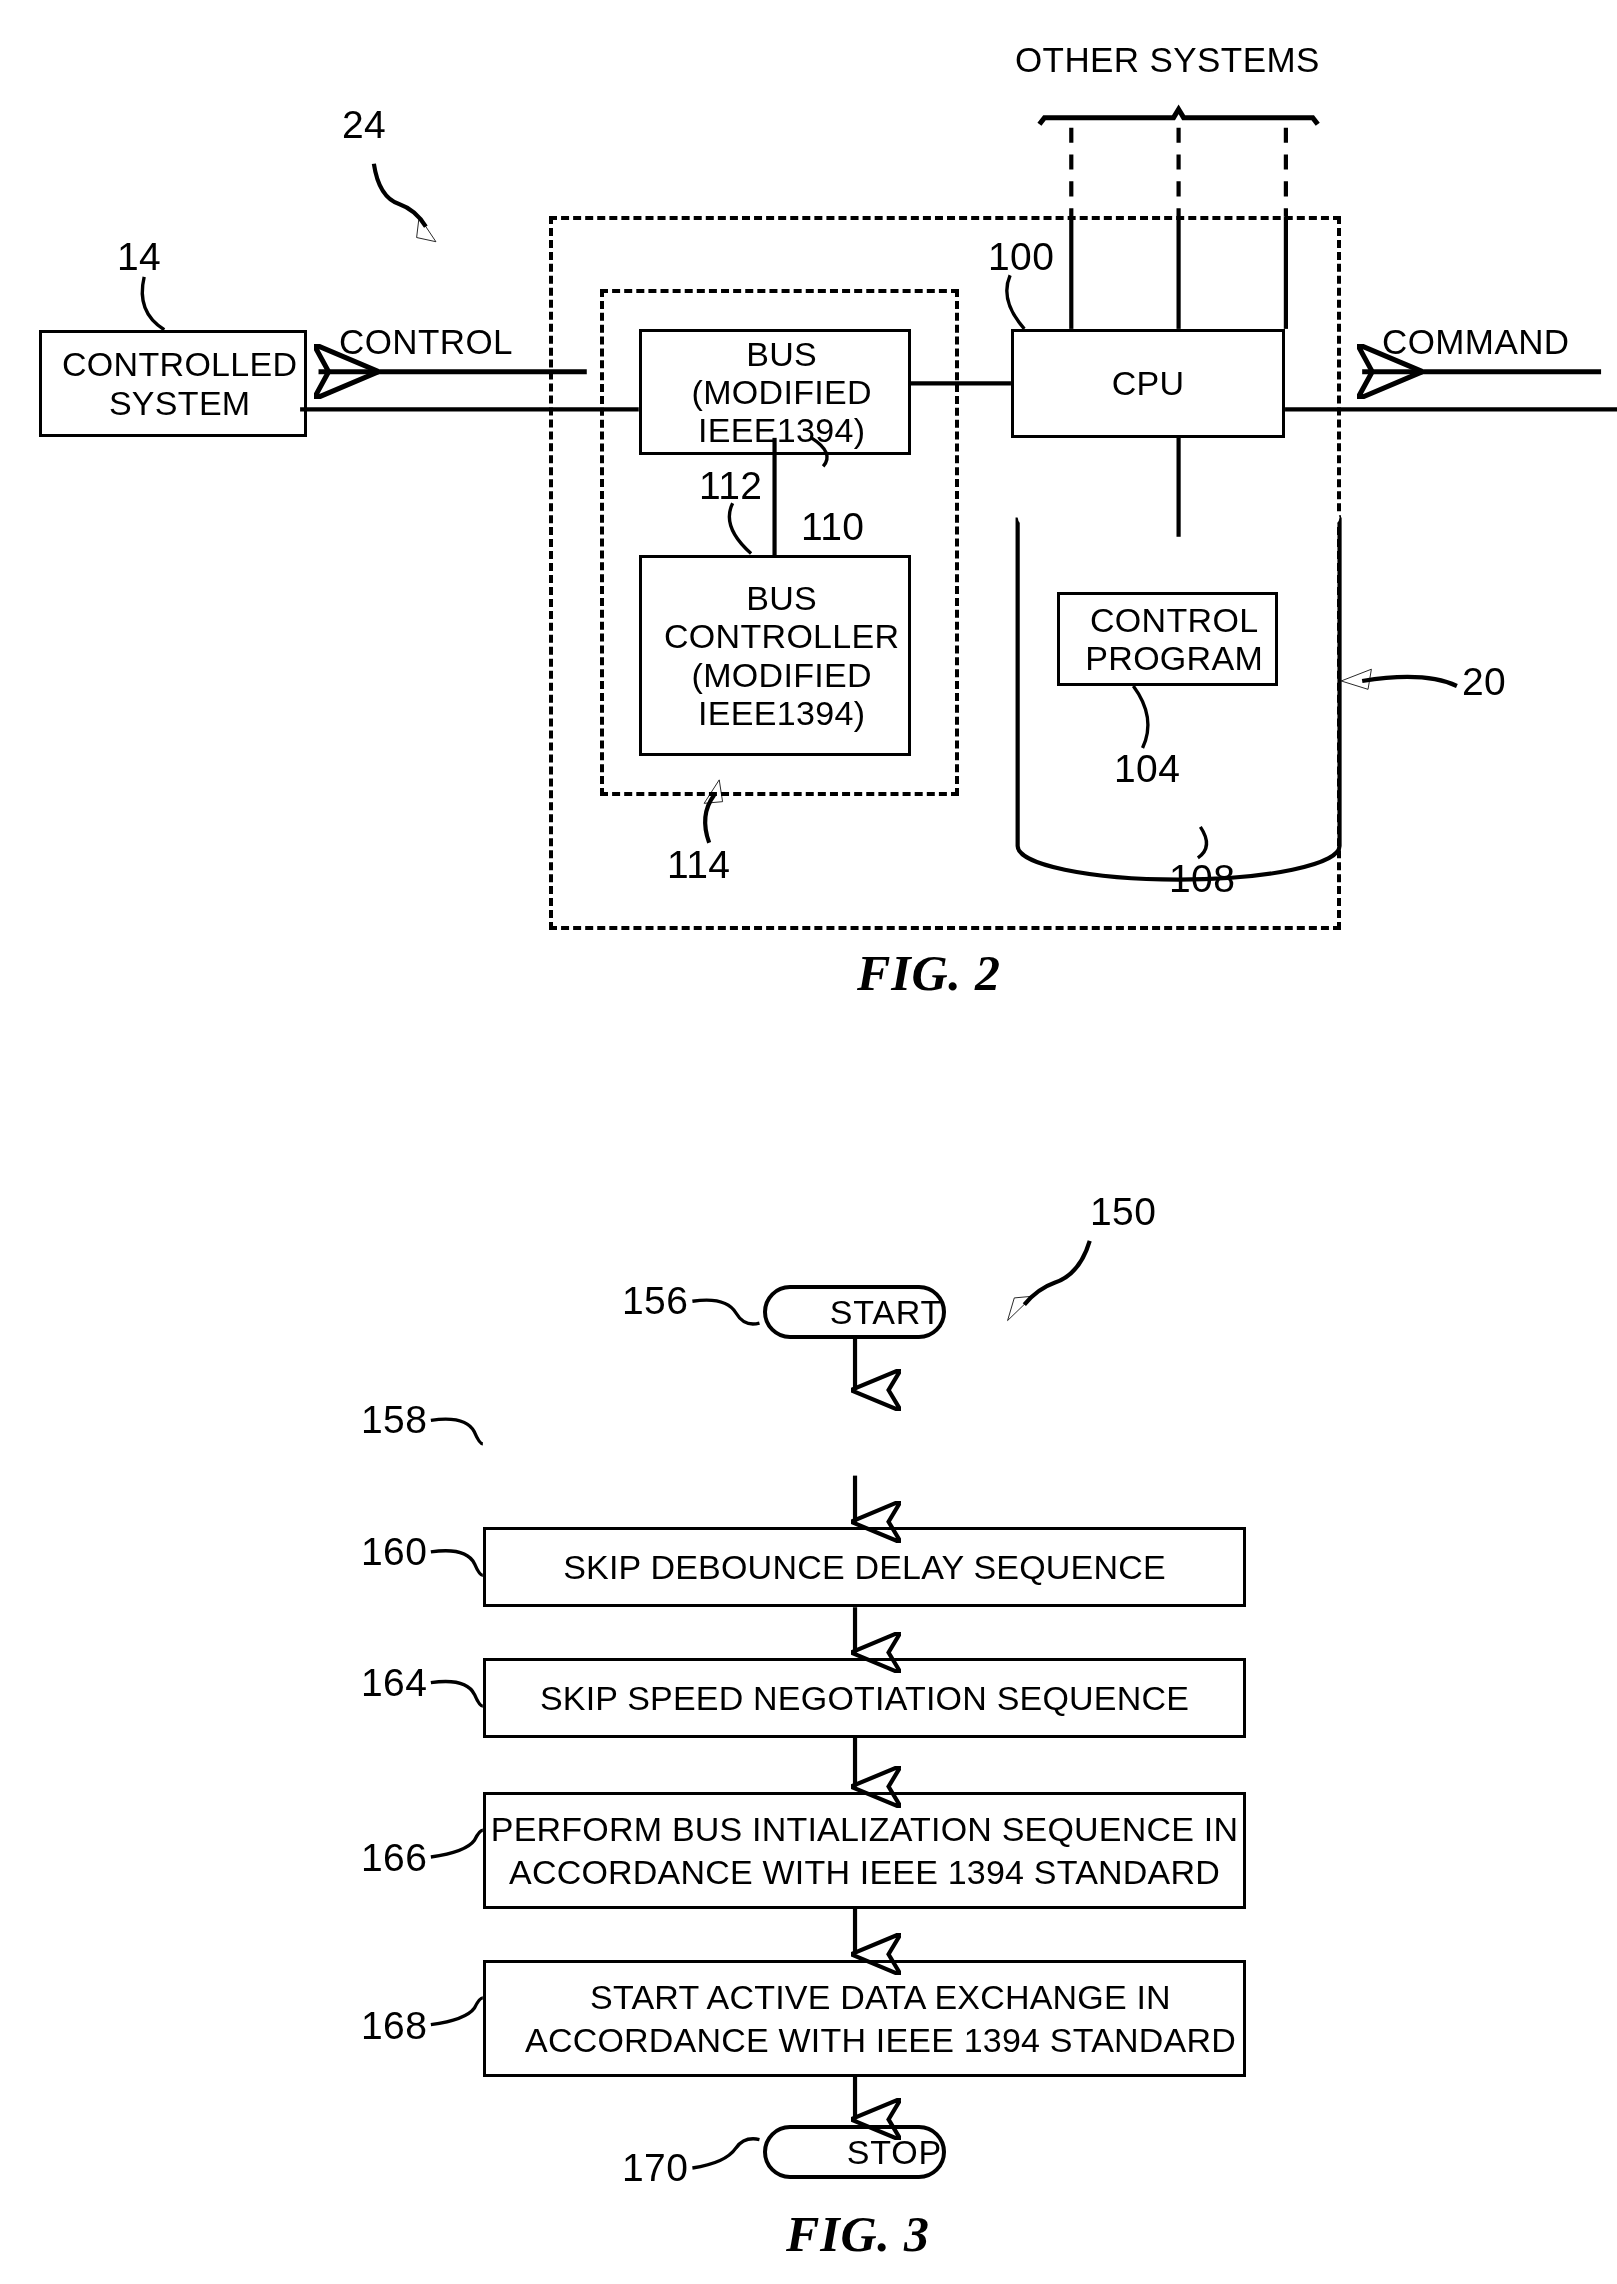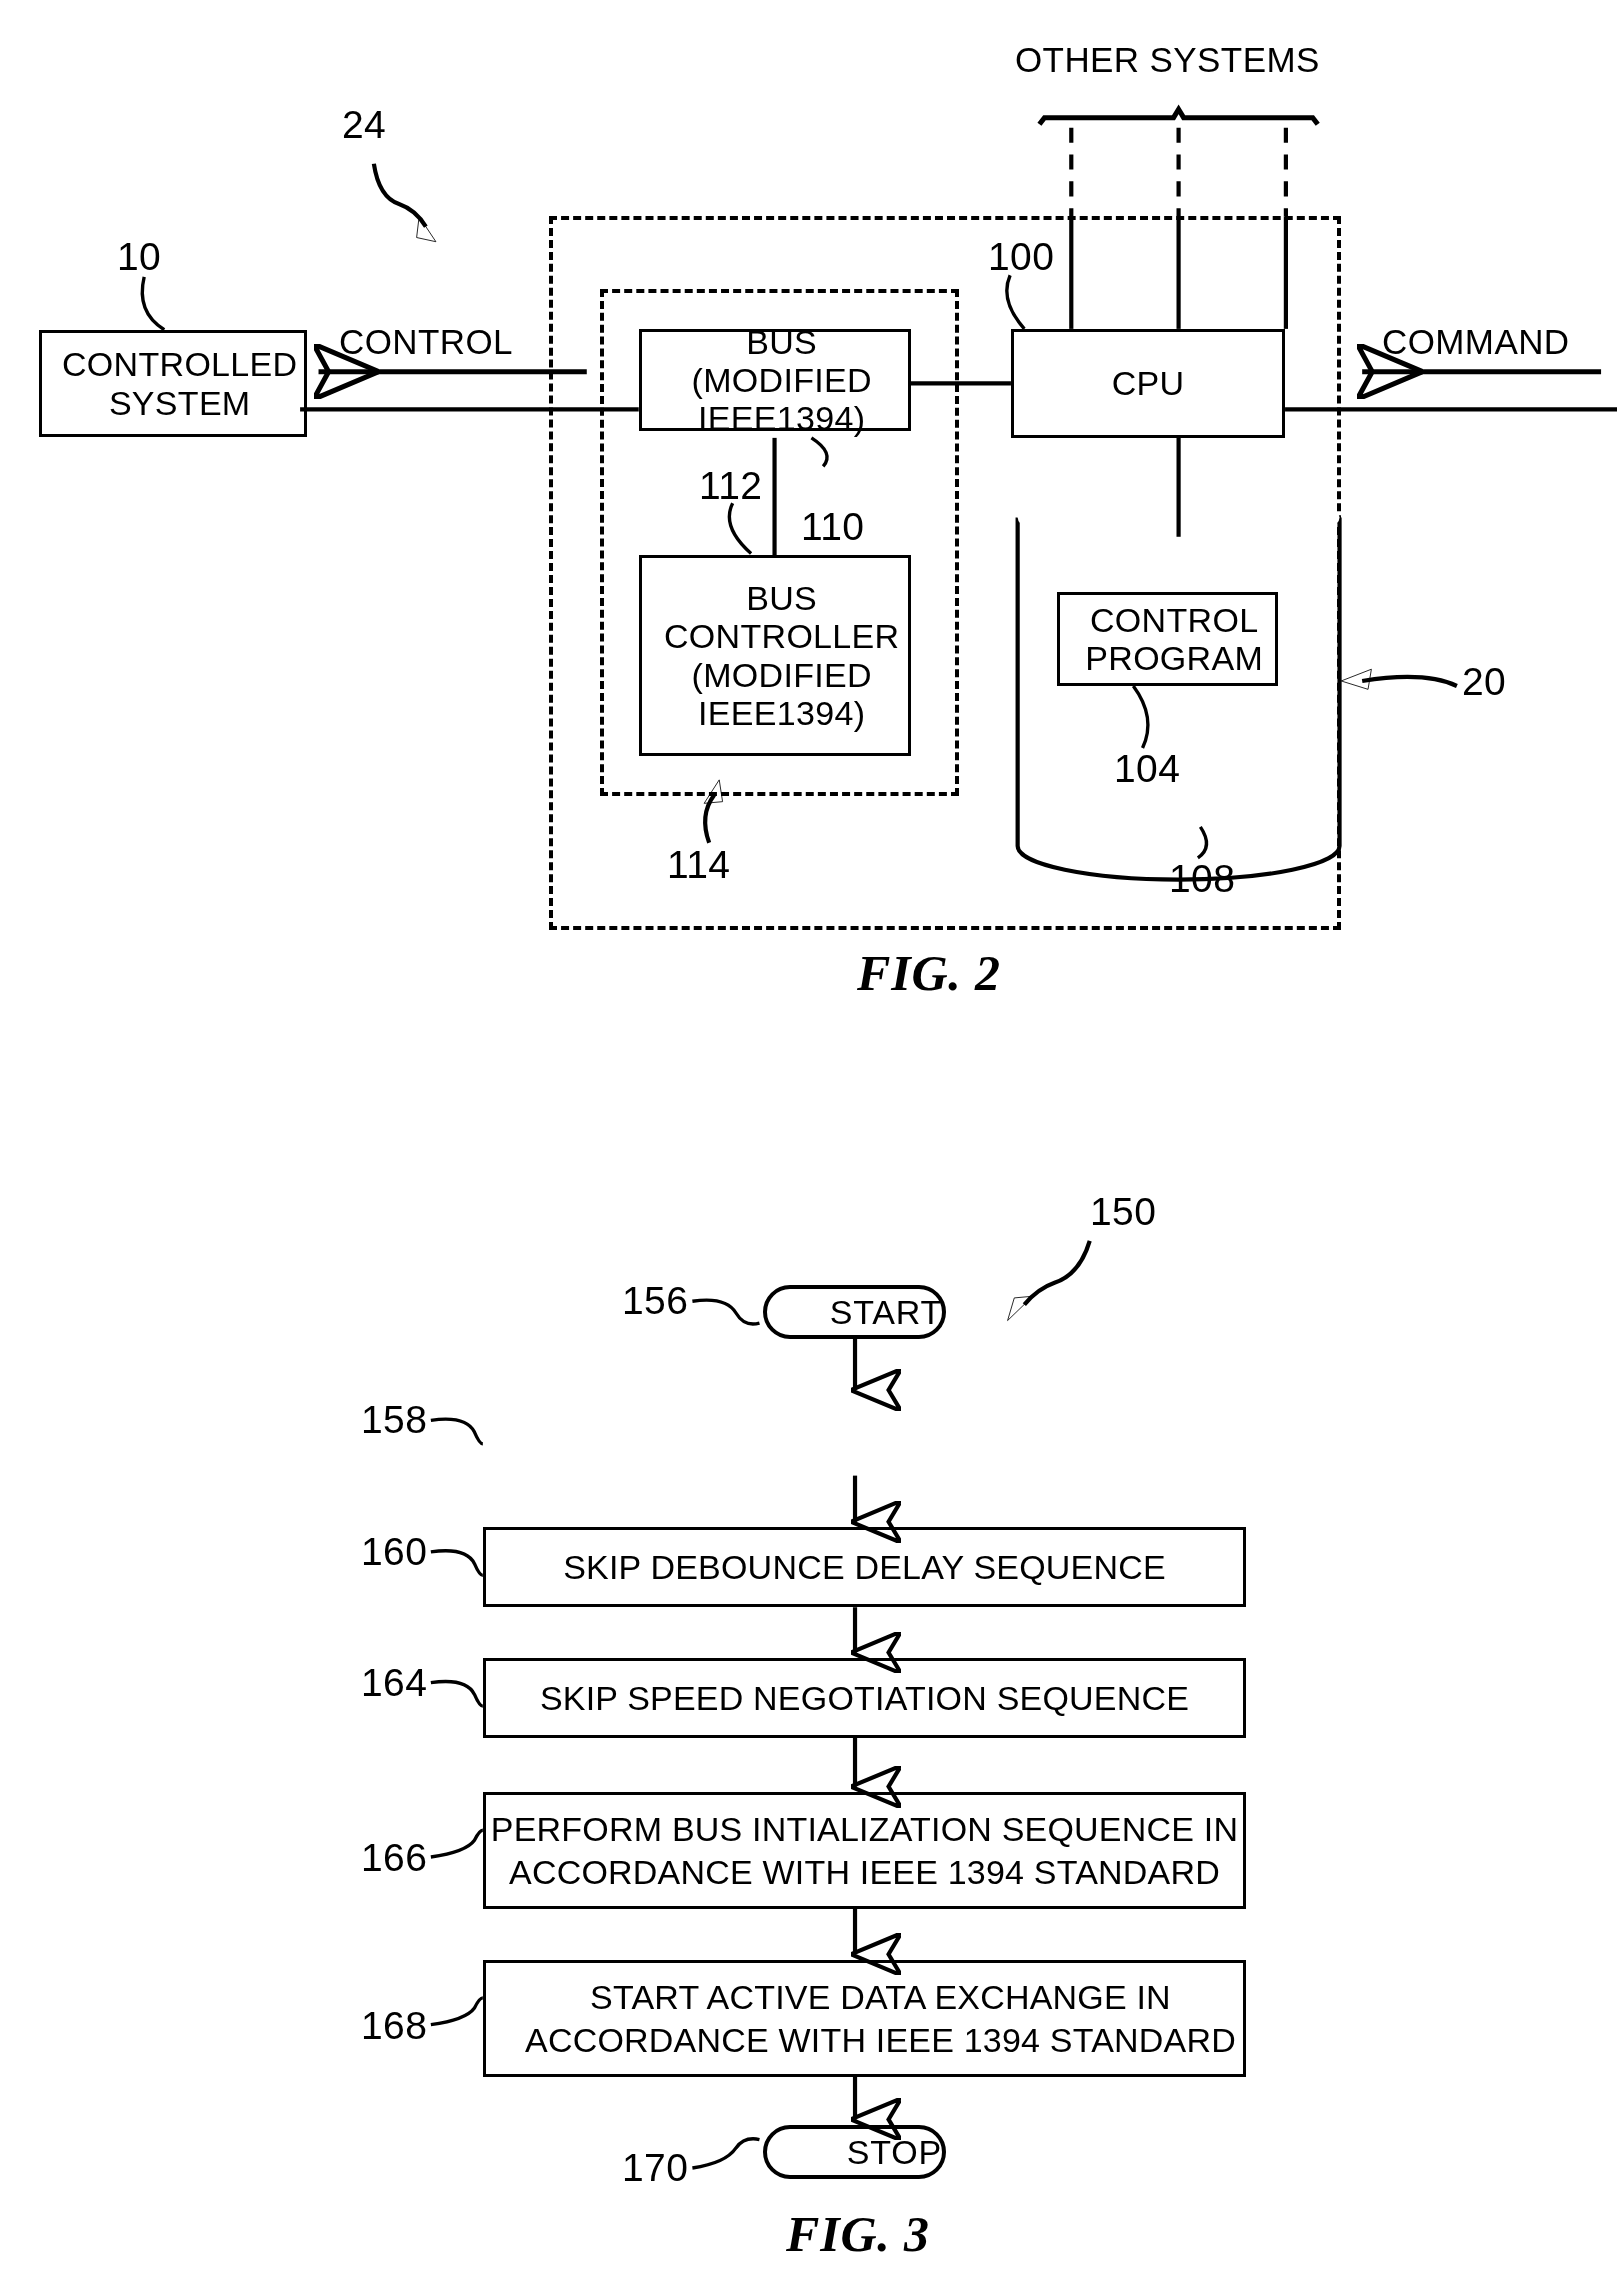--- a/index.html
+++ b/index.html
@@ -109,21 +109,21 @@
 
   <div class="dashbox" style="left:600px; top:289px; width:359px; height:507px;"></div>
 
   <div class="boxlabel" style="left:39px; top:330px; width:268px; height:107px;">
     <span>
       <span>CONTROLLED</span>
       <span>SYSTEM</span>
     </span>
   </div>
 
-  <div class="boxlabel" style="left:639px; top:329px; width:272px; height:102px;">
+  <div class="boxlabel" style="left:639px; top:329px; width:272px; height:126px;">
     <span>
       <span>BUS (MODIFIED</span>
       <span>IEEE1394)</span>
     </span>
   </div>
 
   <div class="boxlabel" style="left:639px; top:555px; width:272px; height:201px;">
     <span>
       <span>BUS</span>
       <span>CONTROLLER</span>
@@ -209,21 +209,21 @@
     <path d="M1600 812 L1636 798 L1632 822 Z" fill="#000" stroke="none"></path>
   </svg>
 
   <div class="plainlabel" style="left:1015px; top:40px;">OTHER SYSTEMS</div>
 
   <div class="plainlabel" style="left:339px; top:322px;">CONTROL</div>
 
   <div class="plainlabel" style="left:1382px; top:322px;">COMMAND</div>
 
   <div class="ref" style="left:342px; top:105px;">24</div>
-  <div class="ref" style="left:117px; top:237px;">10</div>
+  <div class="ref" style="left:117px; top:237px;">14</div>
   <div class="ref" style="left:988px; top:237px;">100</div>
   <div class="ref" style="left:699px; top:466px;">112</div>
   <div class="ref" style="left:801px; top:507px;">110</div>
   <div class="ref" style="left:1114px; top:749px;">104</div>
   <div class="ref" style="left:1169px; top:859px;">108</div>
   <div class="ref" style="left:667px; top:845px;">114</div>
   <div class="ref" style="left:1462px; top:662px;">20</div>
 
   <div class="fig-caption" style="left:857px; top:944px;">FIG. 2</div>
 

